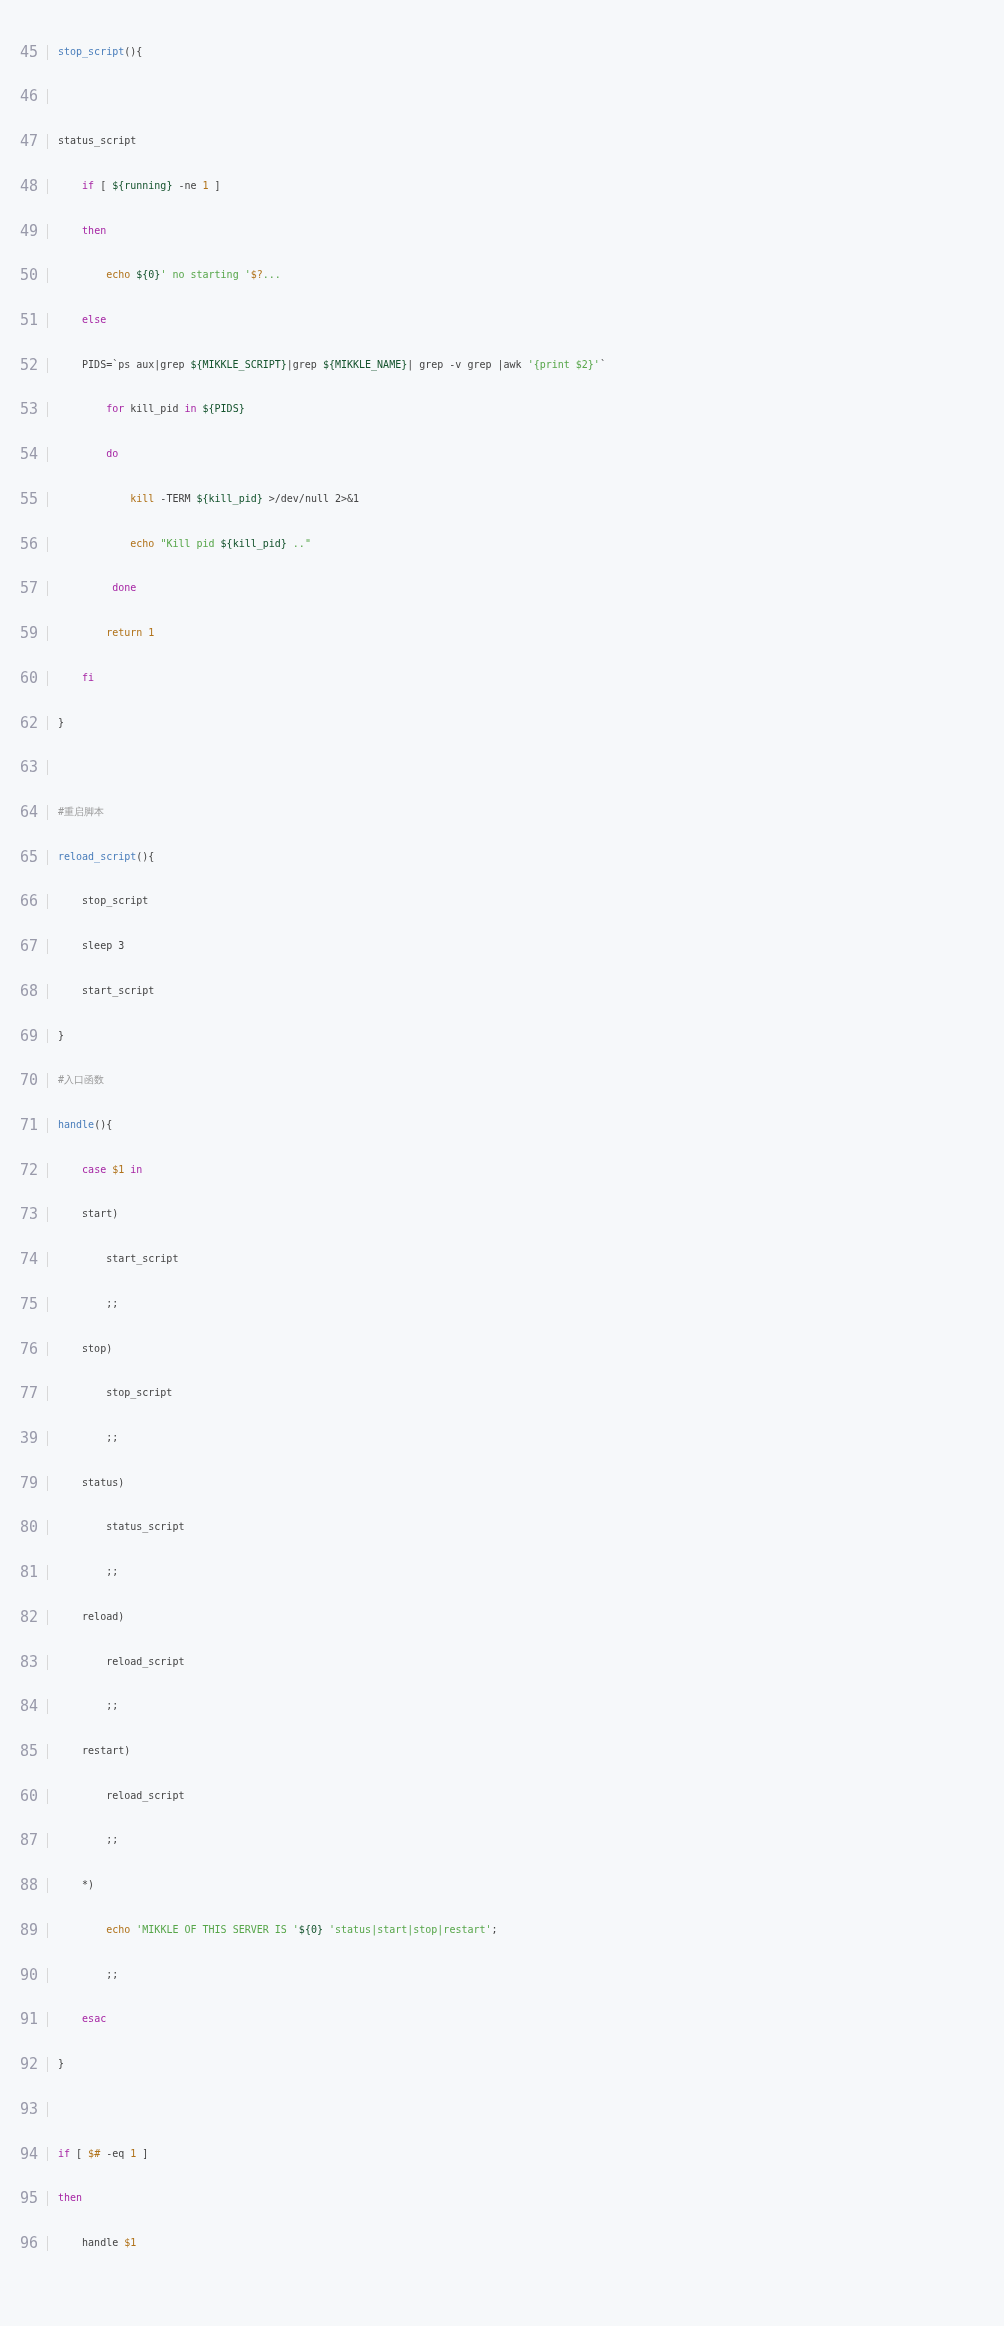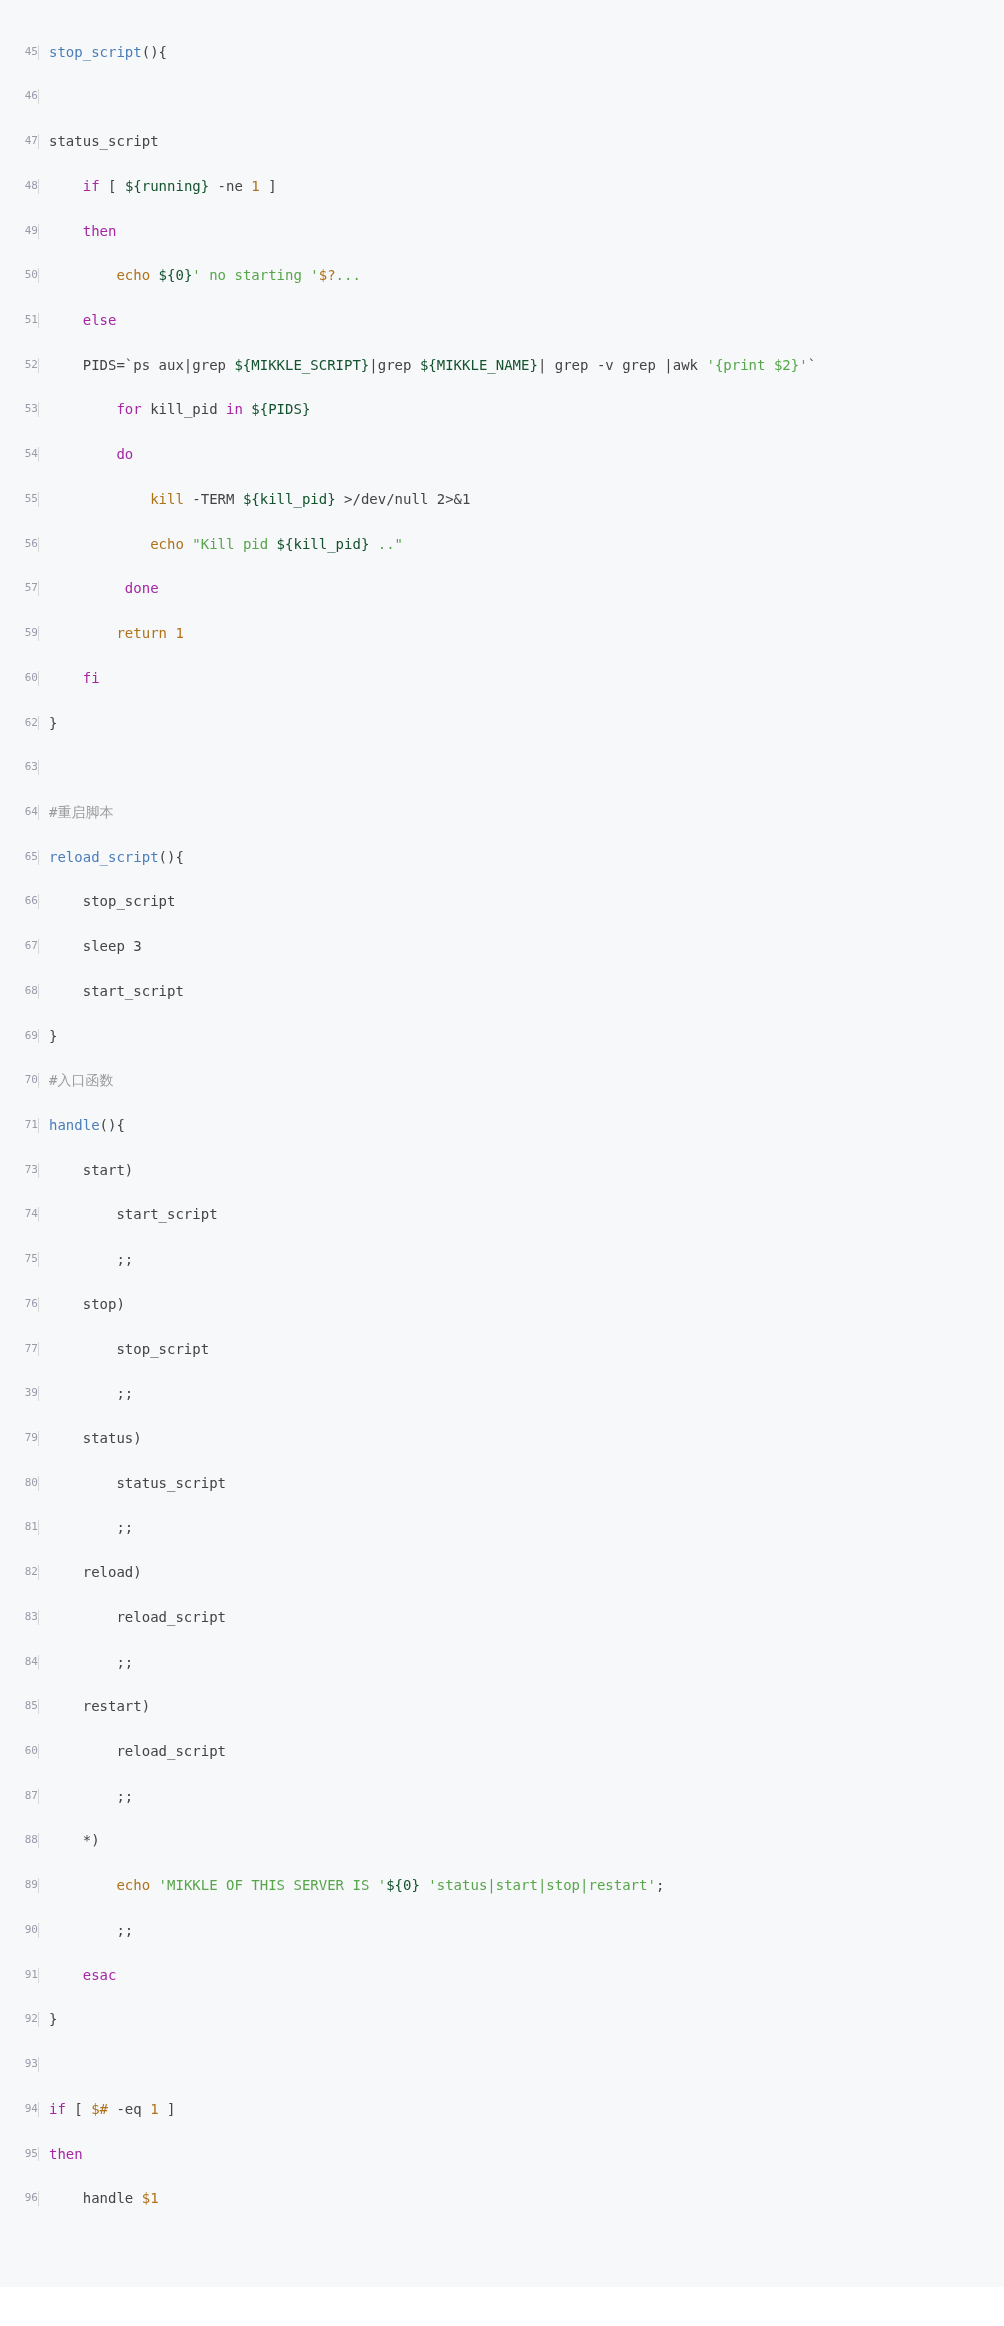--- a/index.html
+++ b/index.html
@@ -36,34 +36,35 @@
   }
   .cl {
     display: flex;
     align-items: flex-start;
     min-height: 14.9px;
   }
   .ln {
     width: 34px;
     min-width: 34px;
     text-align: right;
+    padding-right: 9px;
     color: #999aaa;
     user-select: none;
     border-right: 1px solid #d8d8d8;
-    font-size: 11px;
+    font-size: 15px;
     line-height: 14.9px;
   }
   .codeblock.flush .ln {
     width: 38px;
     min-width: 38px;
   }
   .code {
     padding-left: 10px;
     white-space: pre;
-    font-size: 14px;
+    font-size: 10px;
     line-height: 14.9px;
     flex: 1;
   }
 
   
   .t-fn   { color: #4a7ebb; }
   .t-kw   { color: #a626a4; }
   .t-str  { color: #57a64a; }
   .t-num  { color: #b07219; }
   .t-var  { color: #14532d; }
@@ -95,20 +96,21 @@
     <div class="cl"><span class="ln">62</span><span class="code"><span class="t-pln">}</span></span></div>
     <div class="cl"><span class="ln">63</span><span class="code"> </span></div>
     <div class="cl"><span class="ln">64</span><span class="code"><span class="t-cmt">#重启脚本</span></span></div>
     <div class="cl"><span class="ln">65</span><span class="code"><span class="t-fn">reload_script</span><span class="t-pln">(){</span></span></div>
     <div class="cl"><span class="ln">66</span><span class="code"><span class="t-pln">    stop_script</span></span></div>
     <div class="cl"><span class="ln">67</span><span class="code"><span class="t-pln">    sleep </span><span class="t-pln">3</span></span></div>
     <div class="cl"><span class="ln">68</span><span class="code"><span class="t-pln">    start_script</span></span></div>
     <div class="cl"><span class="ln">69</span><span class="code"><span class="t-pln">}</span></span></div>
     <div class="cl"><span class="ln">70</span><span class="code"><span class="t-cmt">#入口函数</span></span></div>
     <div class="cl"><span class="ln">71</span><span class="code"><span class="t-fn">handle</span><span class="t-pln">(){</span></span></div>
+    <div class="cl"><span class="ln">72</span><span class="code"><span class="t-pln">    </span><span class="t-kw">case</span><span class="t-pln"> </span><span class="t-num">$1</span><span class="t-pln"> </span><span class="t-kw">in</span></span></div>
     <div class="cl"><span class="ln">73</span><span class="code"><span class="t-pln">    start)</span></span></div>
     <div class="cl"><span class="ln">74</span><span class="code"><span class="t-pln">        start_script</span></span></div>
     <div class="cl"><span class="ln">75</span><span class="code"><span class="t-pln">        ;;</span></span></div>
     <div class="cl"><span class="ln">76</span><span class="code"><span class="t-pln">    stop)</span></span></div>
     <div class="cl"><span class="ln">77</span><span class="code"><span class="t-pln">        stop_script</span></span></div>
     <div class="cl"><span class="ln">39</span><span class="code"><span class="t-pln">        ;;</span></span></div>
     <div class="cl"><span class="ln">79</span><span class="code"><span class="t-pln">    status)</span></span></div>
     <div class="cl"><span class="ln">80</span><span class="code"><span class="t-pln">        status_script</span></span></div>
     <div class="cl"><span class="ln">81</span><span class="code"><span class="t-pln">        ;;</span></span></div>
     <div class="cl"><span class="ln">82</span><span class="code"><span class="t-pln">    reload)</span></span></div>

